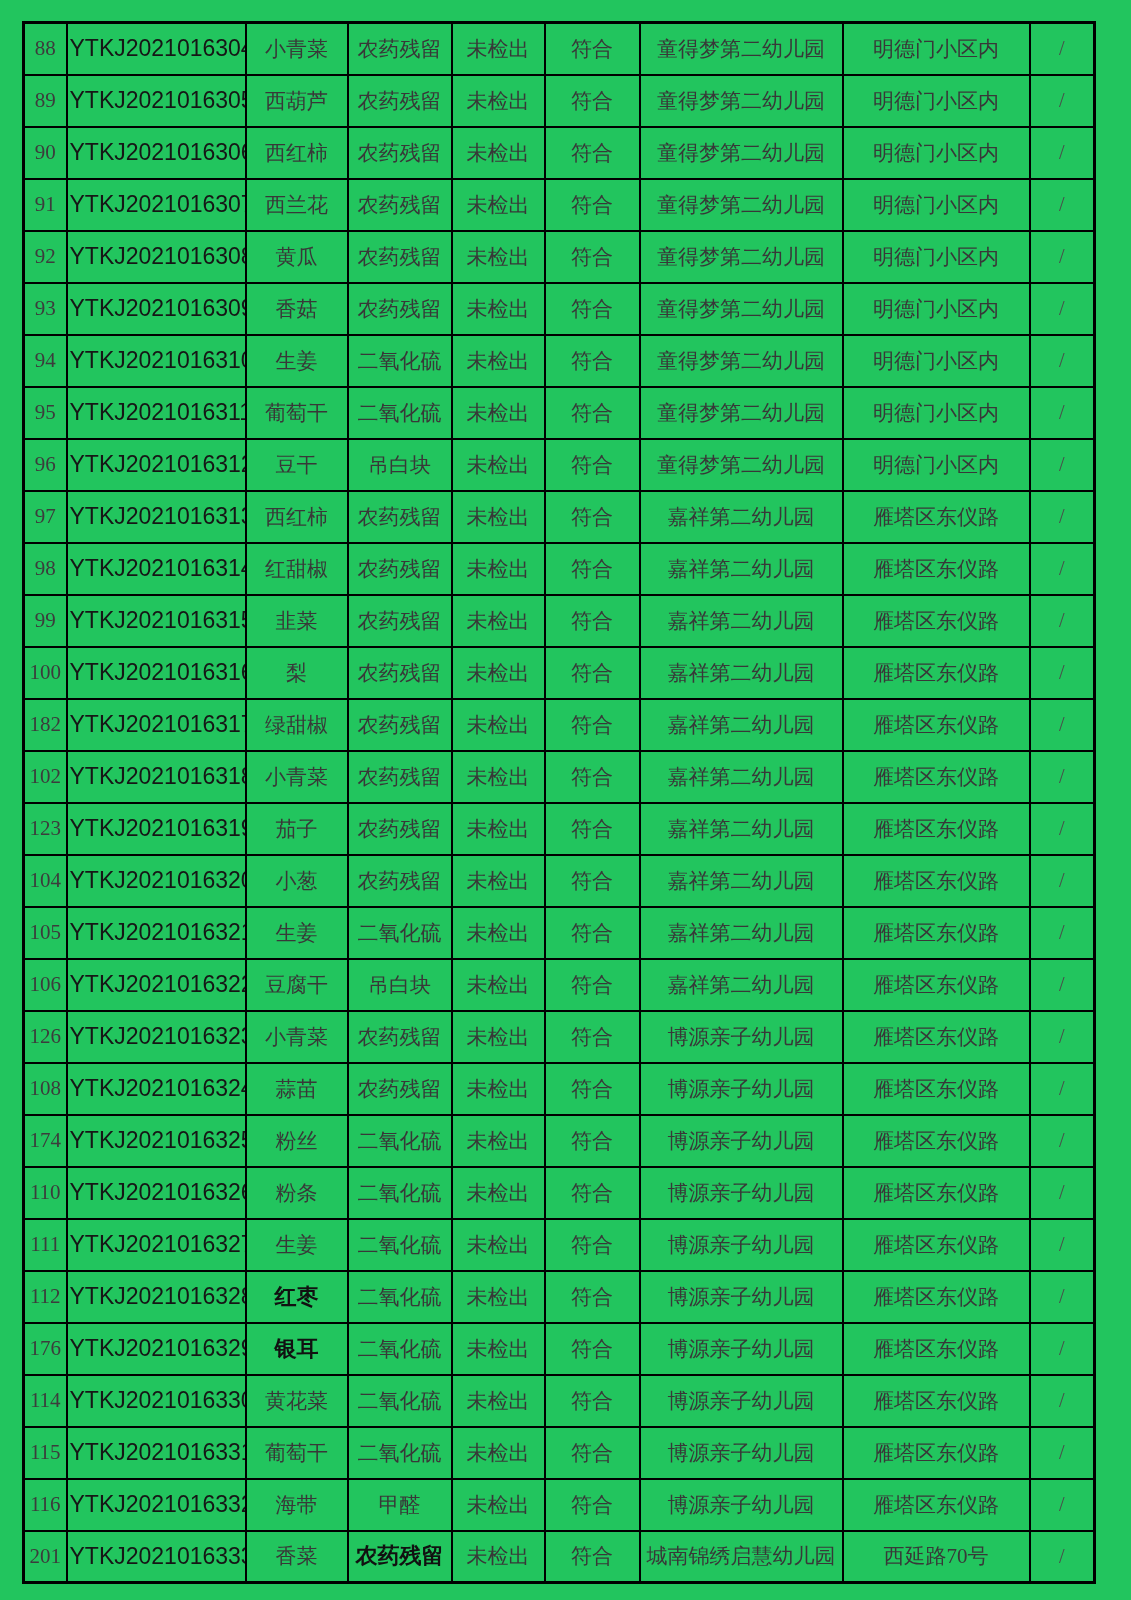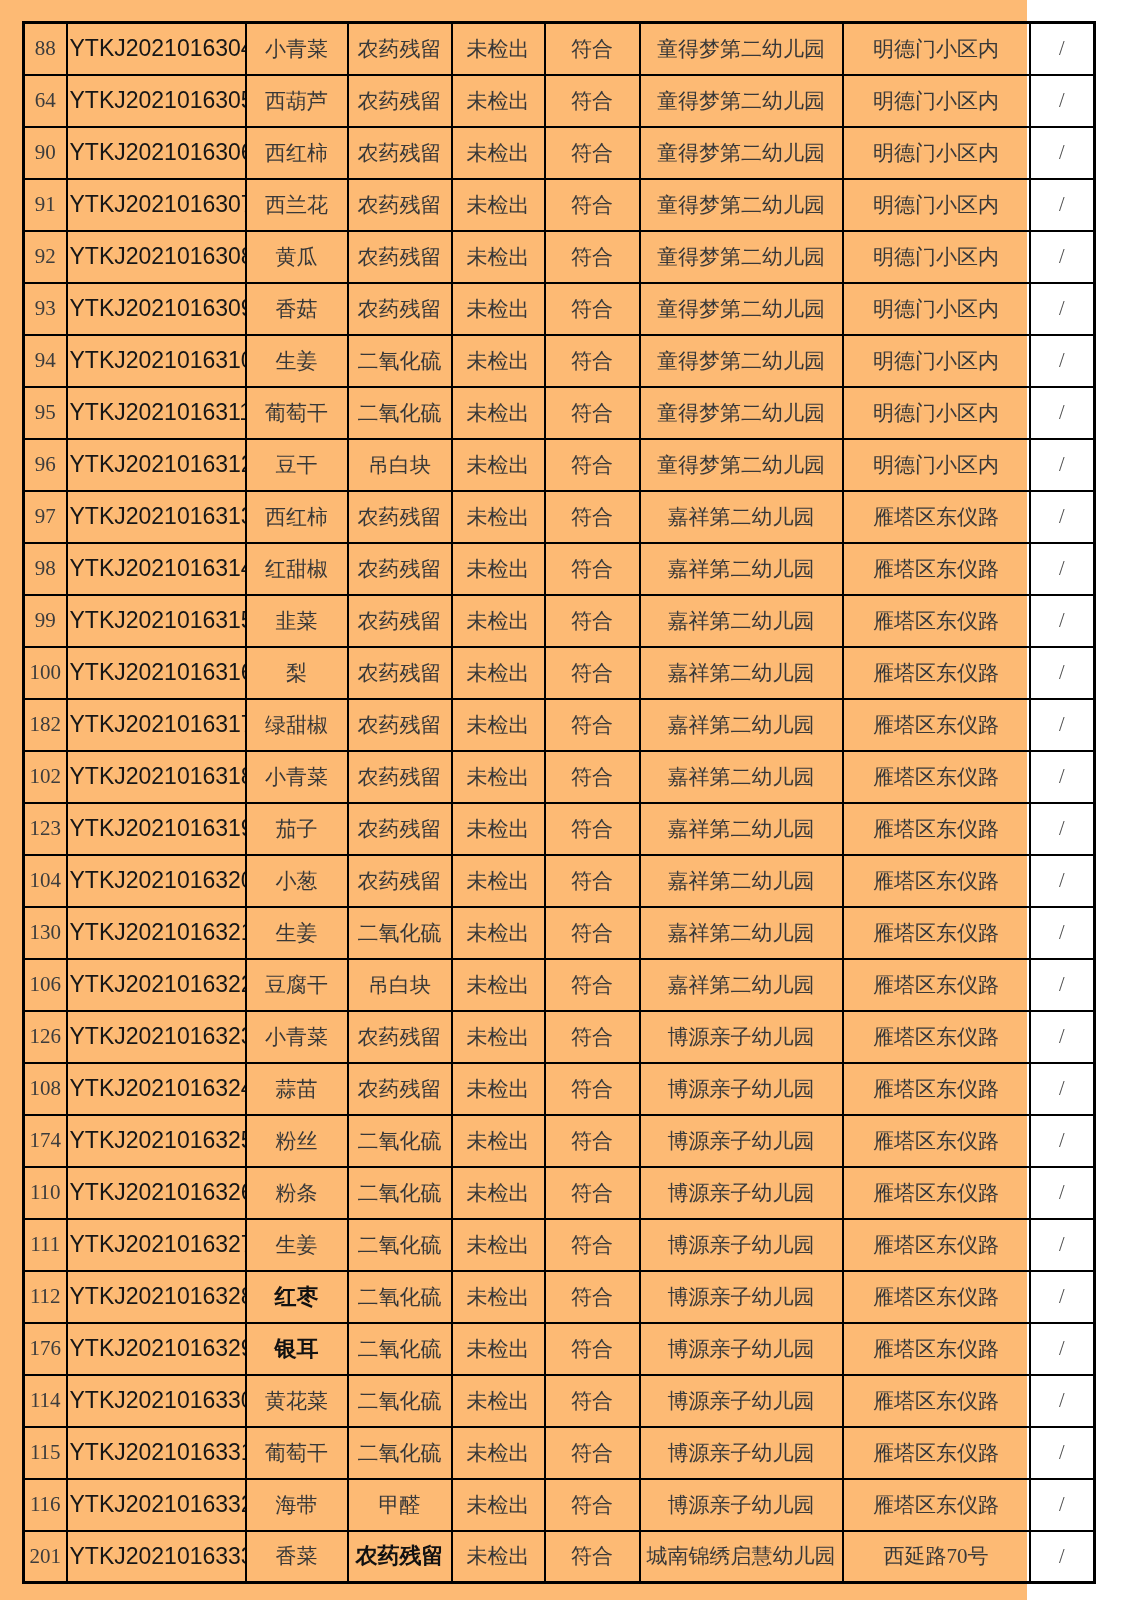--- a/index.html
+++ b/index.html
@@ -5,23 +5,23 @@
   html, body {
     margin: 0;
     padding: 0;
     background: #ffffff;
     width: 1131px;
     height: 1600px;
     overflow: hidden;
   }
   .page {
     position: relative;
-    width: 1027px;
+    width: 1131px;
     height: 1600px;
-    background: #fdba74;
+    background: #22c55e;
     font-family: "Liberation Serif", "DejaVu Serif", serif;
   }
   table.results {
     position: absolute;
     left: 22px;
     top: 21px;
     width: 1071px;
     border-collapse: collapse;
     table-layout: fixed;
     border: 3px solid #000000;
@@ -87,21 +87,21 @@
           <td class="c-code">YTKJ2021016304</td>
           <td class="c-cjk">小青菜</td>
           <td class="c-cjk">农药残留</td>
           <td class="c-cjk">未检出</td>
           <td class="c-cjk">符合</td>
           <td class="c-cjk">童得梦第二幼儿园</td>
           <td class="c-cjk">明德门小区内</td>
           <td class="c-remark">/</td>
         </tr>
         <tr>
-          <td class="c-no">64</td>
+          <td class="c-no">89</td>
           <td class="c-code">YTKJ2021016305</td>
           <td class="c-cjk">西葫芦</td>
           <td class="c-cjk">农药残留</td>
           <td class="c-cjk">未检出</td>
           <td class="c-cjk">符合</td>
           <td class="c-cjk">童得梦第二幼儿园</td>
           <td class="c-cjk">明德门小区内</td>
           <td class="c-remark">/</td>
         </tr>
         <tr>
@@ -263,21 +263,21 @@
           <td class="c-code">YTKJ2021016320</td>
           <td class="c-cjk">小葱</td>
           <td class="c-cjk">农药残留</td>
           <td class="c-cjk">未检出</td>
           <td class="c-cjk">符合</td>
           <td class="c-cjk">嘉祥第二幼儿园</td>
           <td class="c-cjk">雁塔区东仪路</td>
           <td class="c-remark">/</td>
         </tr>
         <tr>
-          <td class="c-no">130</td>
+          <td class="c-no">105</td>
           <td class="c-code">YTKJ2021016321</td>
           <td class="c-cjk">生姜</td>
           <td class="c-cjk">二氧化硫</td>
           <td class="c-cjk">未检出</td>
           <td class="c-cjk">符合</td>
           <td class="c-cjk">嘉祥第二幼儿园</td>
           <td class="c-cjk">雁塔区东仪路</td>
           <td class="c-remark">/</td>
         </tr>
         <tr>

